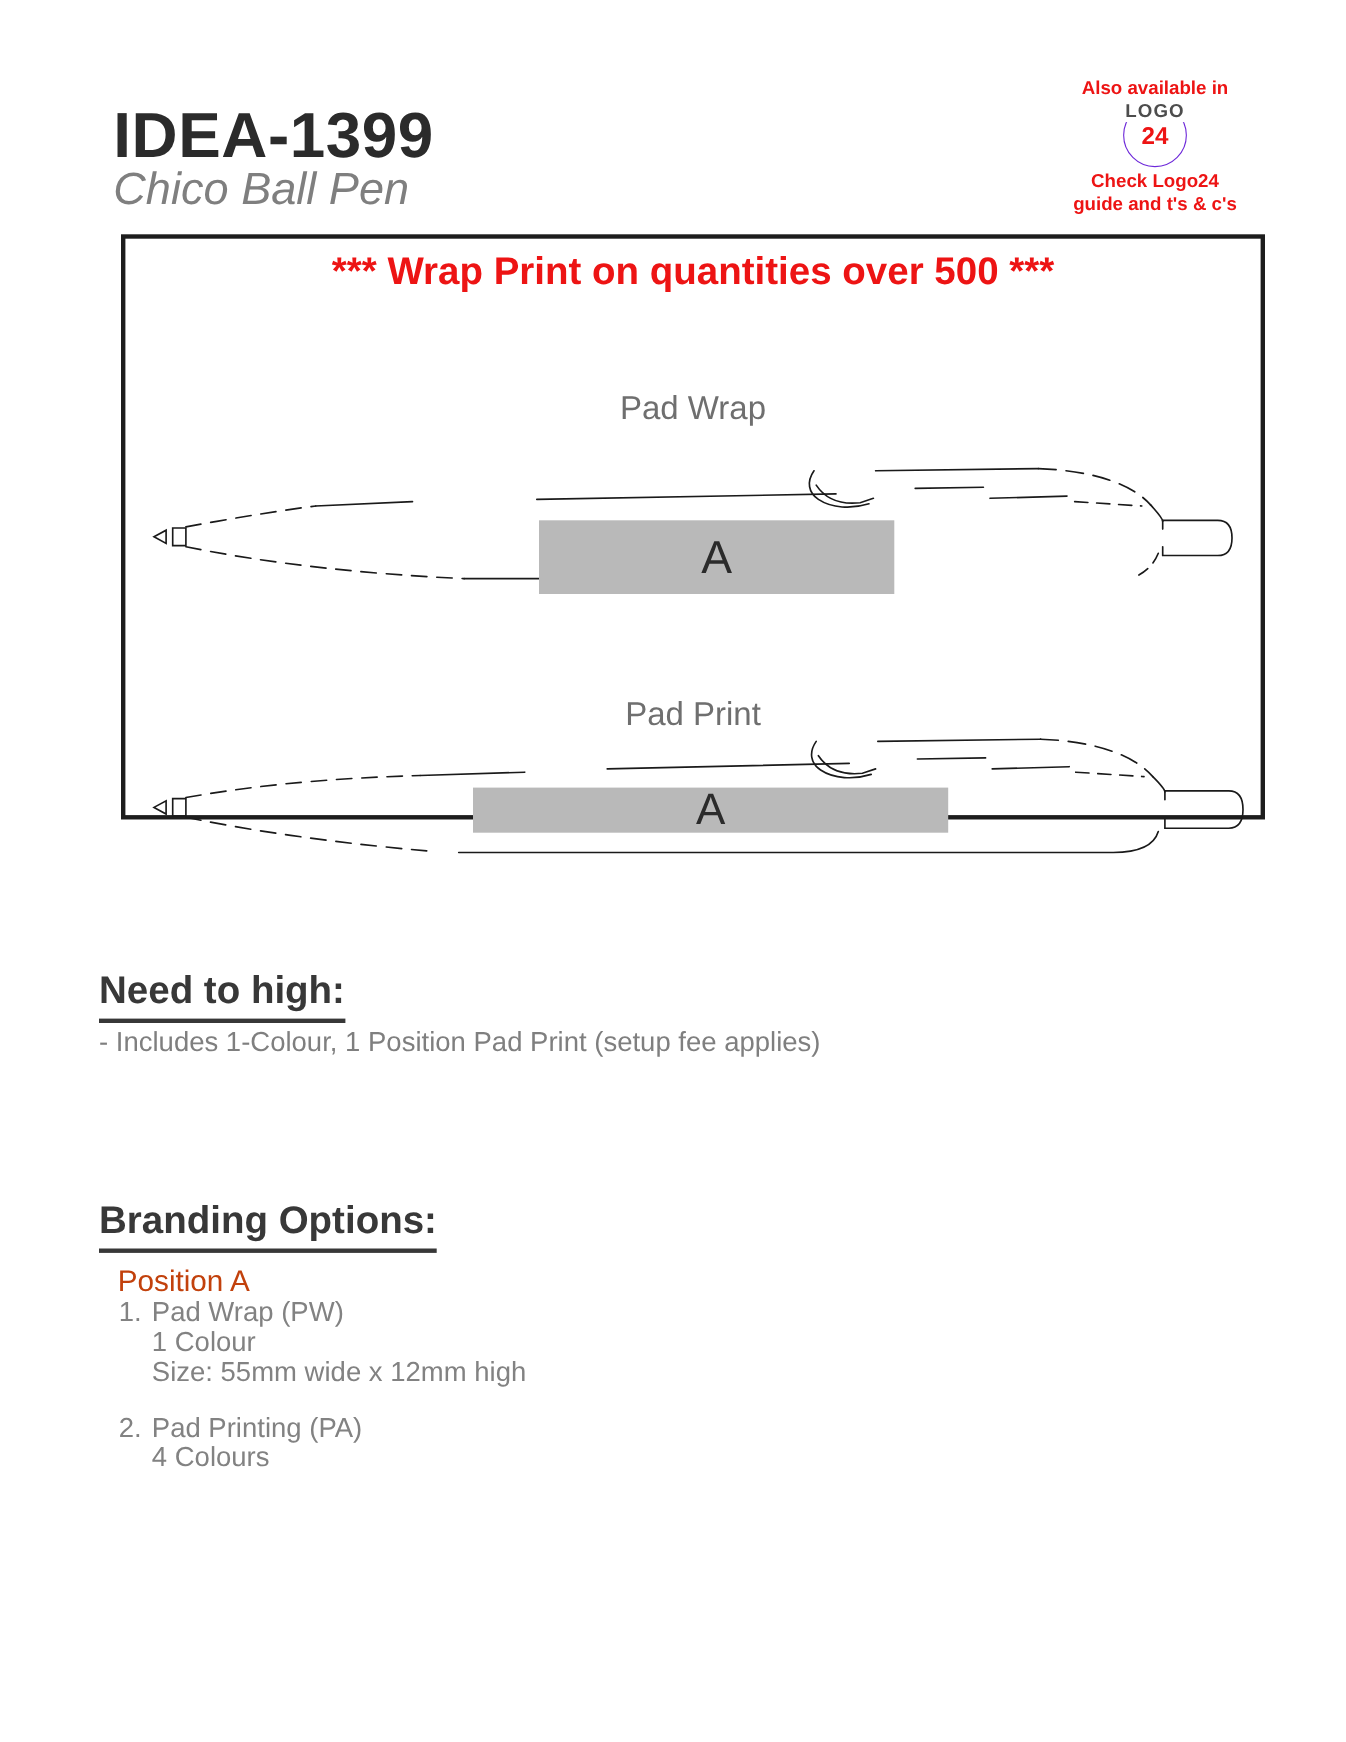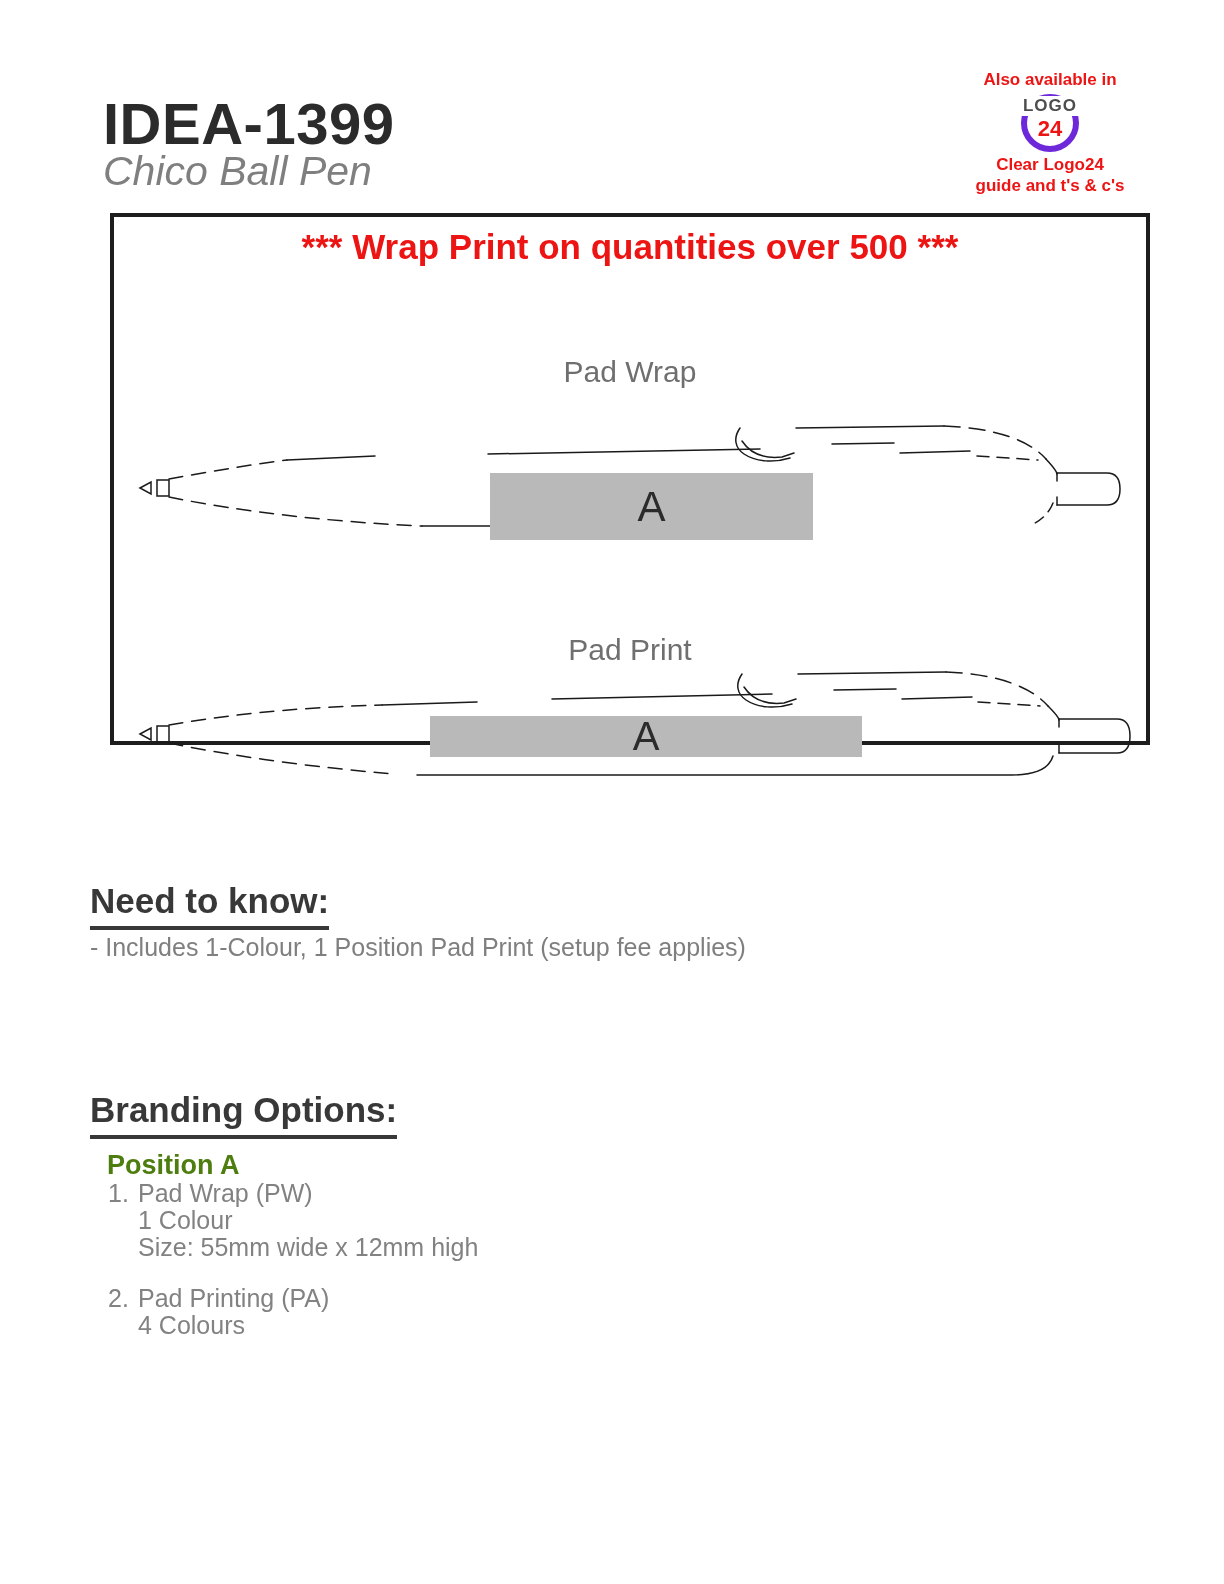--- a/index.html
+++ b/index.html
@@ -20,21 +20,21 @@
     position:absolute; left:103px; top:148px;
     font-size:41px; font-weight:normal; color:#7f7f7f;font-style:italic;
   }
   .logo-block {
     position:absolute; left:950px; top:70px; width:200px;
     text-align:center; color:#ed1414;
   }
   .also-available { font-size:17px; font-weight:bold; line-height:20px; }
   .logo-badge {
     position:relative; width:58px; height:58px; margin:4px auto 2px auto;
-    border:6px solid #6d28d9; border-radius:50%;
+    border:1px solid #6d28d9; border-radius:50%;
   }
   .logo-word {
     position:absolute; left:50%; top:-4px; transform:translateX(-50%);
     background:#ffffff; padding:0 3px;
     font-size:17px; font-weight:bold; color:#4d4d4d; letter-spacing:1px;
   }
   .logo-number {
     position:absolute; left:50%; top:16px; transform:translateX(-50%);
     font-size:22px; font-weight:bold; color:#ed1414;
   }
@@ -71,21 +71,21 @@
     font-size:35px; font-weight:bold; color:#383838;
     border-bottom:4px solid #383838; padding-bottom:5px;
   }
   .ntk-heading { top:881px; }
   .brand-heading { top:1090px; }
   .ntk-item { position:absolute; left:90px; font-size:25px; line-height:30px; }
   .ntk-item.first { top:932px; color:#7f7f7f; }
   .ntk-item.second { top:962px; color:#ed1414; }
   .position-title {
     position:absolute; left:107px; top:1150px;
-    font-size:27px; font-weight:bold; color:#4d7c0f;
+    font-size:27px; font-weight:normal; color:#c2410c;
   }
   .options { position:absolute; left:108px; top:1180px; width:600px; }
   .option { display:grid; grid-template-columns:30px auto; margin-bottom:24px; }
   .option .num { font-size:25px; color:#828282; line-height:27px; }
   .option .lines { font-size:25px; color:#828282; line-height:27px; }
   .option .lines div { margin-bottom:0; }
   svg path, svg rect, svg polygon { vector-effect:non-scaling-stroke; }
 </style>
 </head>
 <body>
@@ -94,21 +94,21 @@
 
   <div class="product-code">IDEA-1399</div>
   <div class="product-name">Chico Ball Pen</div>
 
   <div class="logo-block">
     <div class="also-available">Also available in</div>
     <div class="logo-badge">
       <span class="logo-word">LOGO</span>
       <span class="logo-number">24</span>
     </div>
-    <div class="check-line">Clear Logo24</div>
+    <div class="check-line">Check Logo24</div>
     <div class="check-line">guide and t's &amp; c's</div>
   </div>
 
   <div class="diagram-box">
     <div class="warning">*** Wrap Print on quantities over 500 ***</div>
 
     <div class="pen-label wrap">Pad Wrap</div>
 
     <svg class="pen-svg pen1" viewBox="0 0 990 140" fill="none" stroke="#1a1a1a" stroke-width="1.5" stroke-linecap="round">
       <polygon points="8,75 19,69 19,81"></polygon>
@@ -155,21 +155,21 @@
       <path d="M916,48 C924,56 927,60 927,62"></path>
       <path d="M927,61 L985,61 Q998,61 998,78 Q998,95 985,95 L927,95"></path>
       <path d="M927,61 L927,69"></path>
       <path d="M927,95 L927,87"></path>
     </svg>
     <div class="print-area pa">
       <span>A</span>
     </div>
   </div>
 
-  <div class="section-heading ntk-heading">Need to know:</div>
+  <div class="section-heading ntk-heading">Need to high:</div>
   <div class="ntk-item first">- Includes 1-Colour, 1 Position Pad Print (setup fee applies)</div>
 
   <div class="section-heading brand-heading">Branding Options:</div>
   <div class="position-title">Position A</div>
 
   <div class="options">
     <div class="option">
       <div class="num">1.</div>
       <div class="lines">
         <div>Pad Wrap (PW)</div>

